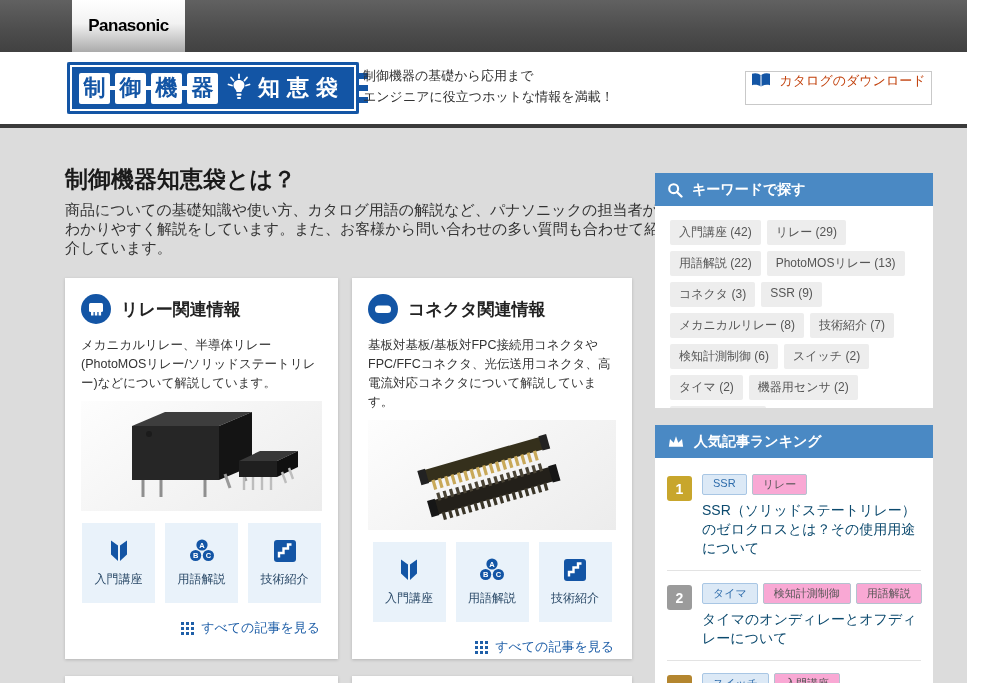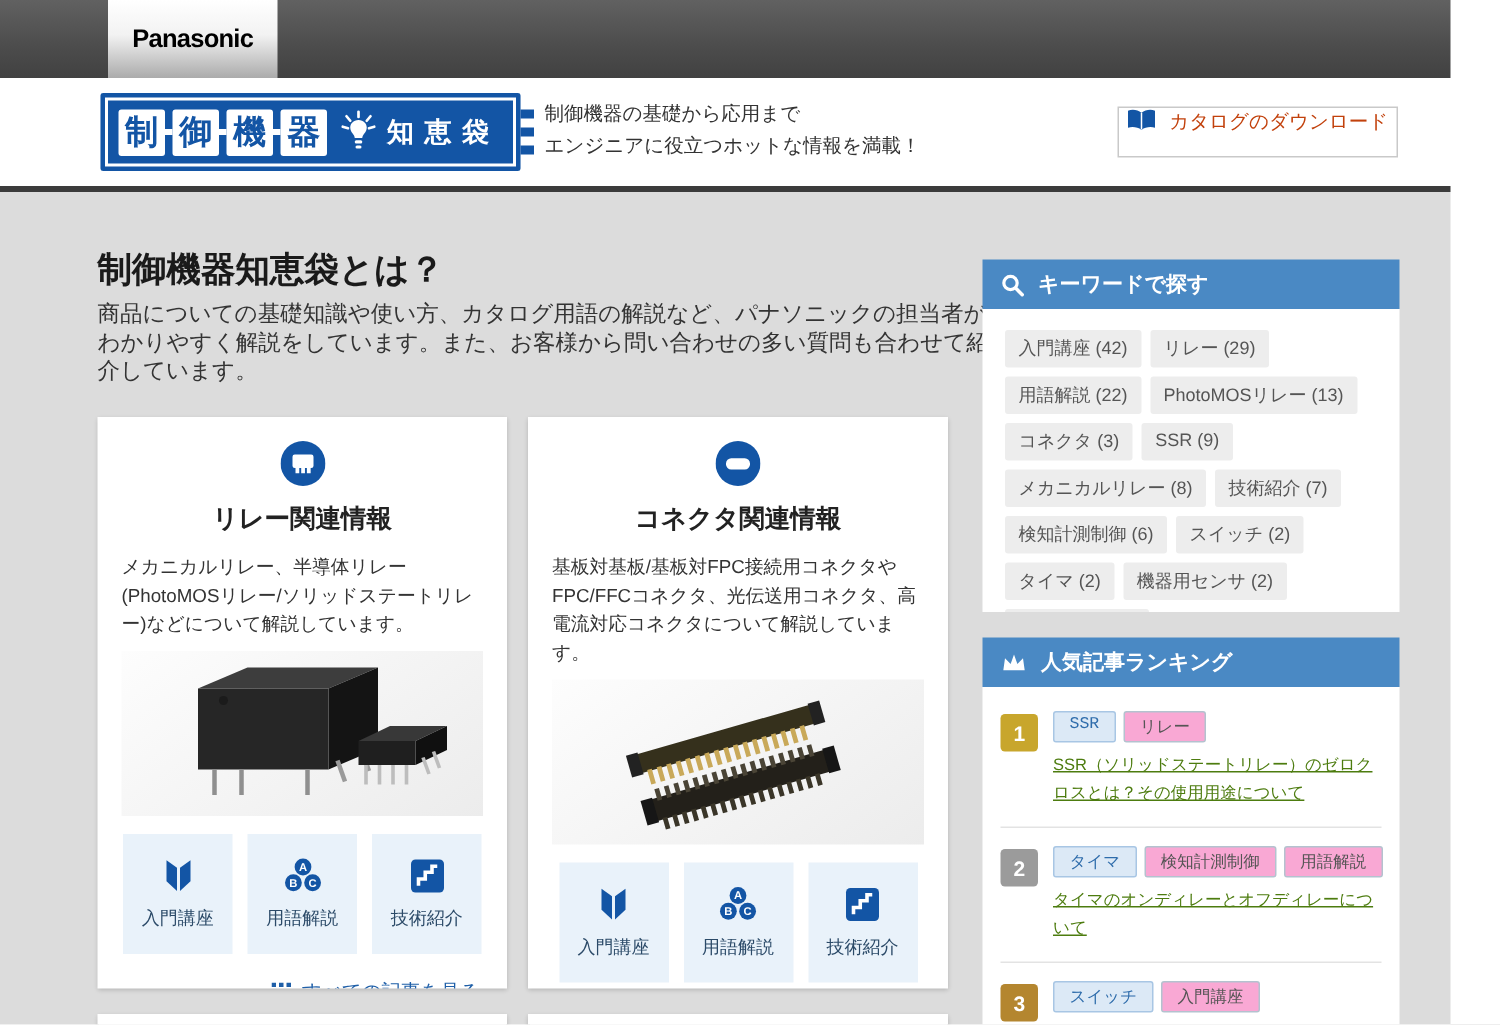--- a/index.html
+++ b/index.html
@@ -16,21 +16,21 @@
 
   
   .band { position:absolute; left:0; top:52px; width:1000px; height:72px; background:#fff; }
   .logo { position:absolute; left:67px; top:10px; height:52px; background:#1355a5;
           box-shadow:inset 0 0 0 3px #1355a5, inset 0 0 0 5px #fff;
           display:flex; align-items:center; padding:0 14px 0 12px; border-radius:2px; cursor:pointer; }
   .lchar { width:31px; height:31px; background:#fff; color:#1355a5; font-weight:bold; font-size:22px;
            display:flex; align-items:center; justify-content:center; border-radius:2px; }
   .ldash { width:5px; height:4px; background:#fff; }
   .lbulb { margin:0 5px 0 9px; display:flex; }
-  .lsuffix { color:#fff; font-weight:bold; font-size:18px; letter-spacing:7px; margin-left:2px; }
+  .lsuffix { color:#fff; font-weight:bold; font-size:22px; letter-spacing:7px; margin-left:2px; }
   .ltabs { position:absolute; right:-9px; top:50%; transform:translateY(-50%);
            display:flex; flex-direction:column; gap:6px; }
   .ltabs i { display:block; width:9px; height:6px; background:#1355a5; }
 
   .tagline { position:absolute; left:363px; top:13px; font-size:13px; color:#333; line-height:21px; }
   .catalog-btn { position:absolute; left:745px; top:19px; width:187px; height:34px; background:#fff;
                  border:1px solid #c9c9c9; display:flex; justify-content:center;
                  gap:8px; font-size:13px; color:#c2410c; cursor:pointer;
                  font-family:"Liberation Sans","DejaVu Sans",sans-serif; }
 
@@ -39,21 +39,21 @@
   
   .content { position:absolute; left:0; top:128px; width:1000px; height:555px; background:#dcdcdc; }
   .intro-title { position:absolute; left:65px; top:36px; font-size:23px; font-weight:bold; color:#1a1a1a; }
   .intro-desc { position:absolute; left:65px; top:72px; width:600px; font-size:15px; line-height:19px; color:#333; }
 
   
   .card { position:absolute; top:150px; height:381px; background:#fff;
           box-shadow:0 1px 3px rgba(0,0,0,0.18); padding:16px 16px 0 16px; overflow:hidden; }
   .card-left { left:65px; width:273px; }
   .card-right { left:352px; width:280px; }
-  .card-head { display:flex; align-items:center; gap:10px; margin-bottom:12px;flex-direction:column; }
+  .card-head { display:flex; align-items:center; gap:10px; margin-bottom:12px; }
   .card-title { font-size:17px; font-weight:bold; color:#222; }
   .card-desc { font-size:12.5px; line-height:19px; color:#333; margin-bottom:8px; min-height:57px; }
   .card-photo { width:100%; height:110px; background:linear-gradient(145deg,#fdfdfd 0%,#ececec 100%);
                 display:flex; align-items:center; justify-content:center; margin-bottom:12px; }
   .cat-btns { display:flex; justify-content:center; gap:10px; }
   .cat-btn { width:73px; height:80px; background:#e9f2fa; border:none; display:flex; flex-direction:column;
              align-items:center; justify-content:center; gap:7px; cursor:pointer;
              font-family:"Liberation Sans","DejaVu Sans",sans-serif; }
   .cat-btn span { font-size:12px; color:#2b4a68; }
   .see-all { display:flex; align-items:center; justify-content:flex-end; gap:7px; margin-top:16px;
@@ -79,24 +79,24 @@
                padding:4px 12px 0 12px; overflow:hidden; }
   .rank-item { display:flex; gap:10px; padding:12px 0; border-bottom:1px solid #e3e3e3; }
   .rank-item:last-child { border-bottom:none; }
   .rank-badge { flex:0 0 25px; width:25px; height:25px; border-radius:3px; color:#fff; font-weight:bold;
                 font-size:14px; display:flex; align-items:center; justify-content:center; margin-top:2px; }
   .r1 { background:#c8a62c; }
   .r2 { background:#9b9b9b; }
   .r3 { background:#b4862f; }
   .rank-tags { display:flex; gap:5px; margin-bottom:6px; }
   .tag-filled { background:#dce9f6; border:1px solid #a8c6e4; color:#2e6cab; font-size:11px;
-                padding:2px 10px; border-radius:2px; cursor:pointer; white-space:nowrap;font-family:Liberation Mono, monospace; }
+                padding:2px 10px; border-radius:2px; cursor:pointer; white-space:nowrap; }
   .tag-outline { background:#f9a8d4; border:1px solid #b4c2cf; color:#555; font-size:11px;
                  padding:2px 10px; border-radius:2px; cursor:pointer; white-space:nowrap; }
-  .rank-title { font-size:11px; line-height:19px; color:#4d7c0f; cursor:pointer;text-decoration:underline; }
+  .rank-title { font-size:14px; line-height:19px; color:#0c4a6e; cursor:pointer; }
 </style>
 </head>
 <body>
 
 <div class="stage">
 
   <div class="topbar">
     <div class="pana-tab">
       <span>Panasonic</span>
     </div>

